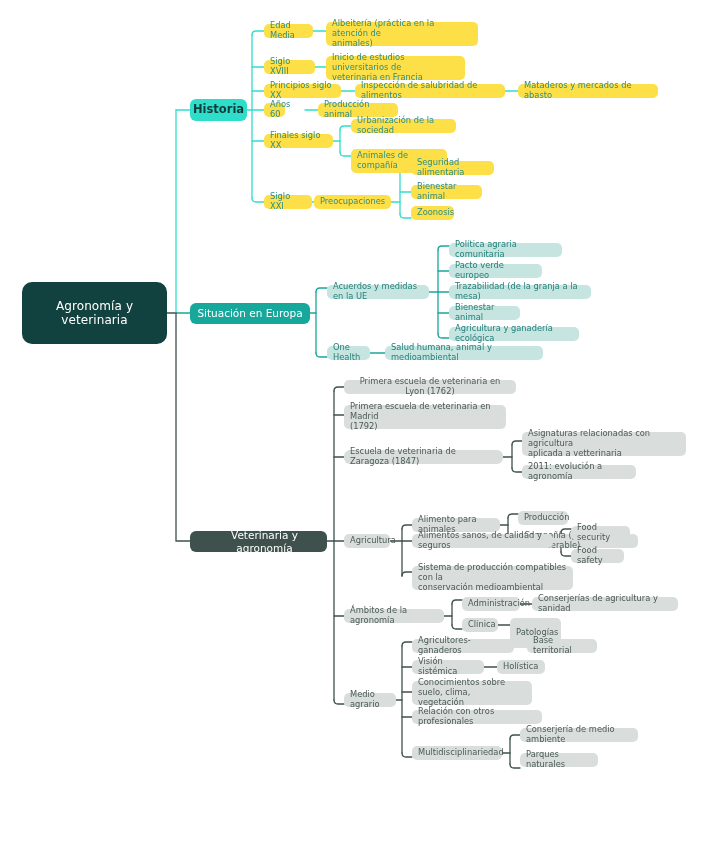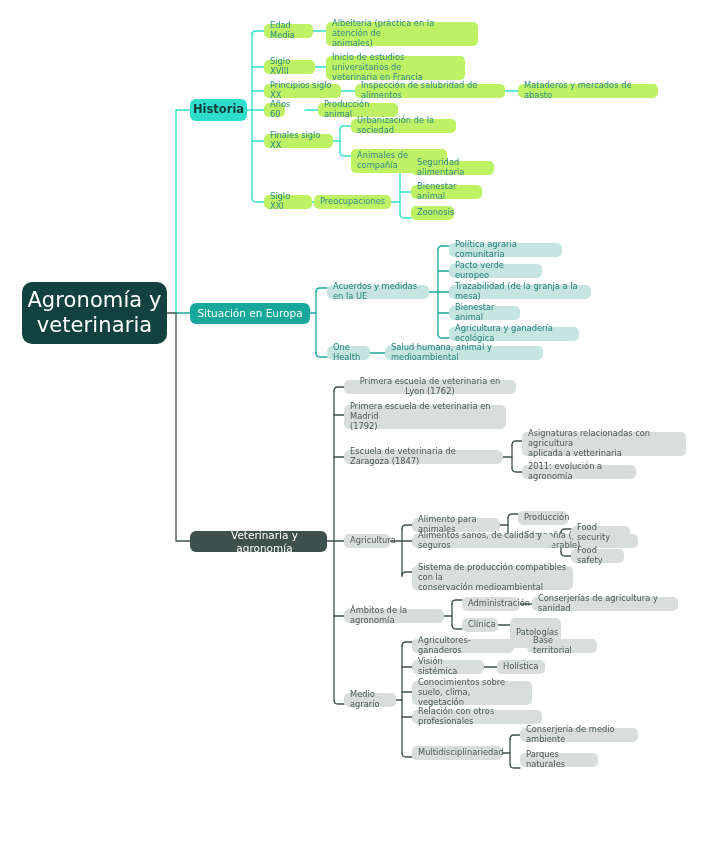--- a/index.html
+++ b/index.html
@@ -19,37 +19,37 @@
     line-height:1.18;
     white-space:pre-line;
   }
   .node span{display:block;width:100%;}
 
   
   .n-root{
     background:#12423f;color:#ffffff;
     border-radius:10px;
     justify-content:center;text-align:center;
-    font-size:21px;letter-spacing:.1px;
+    font-size:12px;letter-spacing:.1px;
   }
   
   .n-branch-a{                 
     background:#2fdeca;color:#123c3a;font-weight:bold;
     border-radius:6px;justify-content:center;text-align:center;font-size:11.5px;
   }
   .n-branch-b{                 
     background:#17a79b;color:#ffffff;
     border-radius:6px;justify-content:center;text-align:center;font-size:10.5px;
   }
   .n-branch-c{                 
     background:#3e514c;color:#ffffff;
     border-radius:6px;justify-content:center;text-align:center;font-size:10.5px;
   }
   
-  .n-mint{background:#bef264;color:#2f8d86;font-size:8.3px;padding:3px 6px;}
+  .n-mint{background:#fde047;color:#2f8d86;font-size:8.3px;padding:3px 6px;}
   .n-teal{background:#c6e5e1;color:#23807b;font-size:8.3px;padding:3px 6px;}
   .n-gray{background:#d9dedc;color:#4b5a56;font-size:8.3px;padding:3px 6px;}
 </style>
 </head>
 <body>
 
 <div id="canvas">
 
   <svg id="links" viewBox="0 0 707 848">
     <g fill="none" stroke-width="1.3" stroke-linecap="round">

